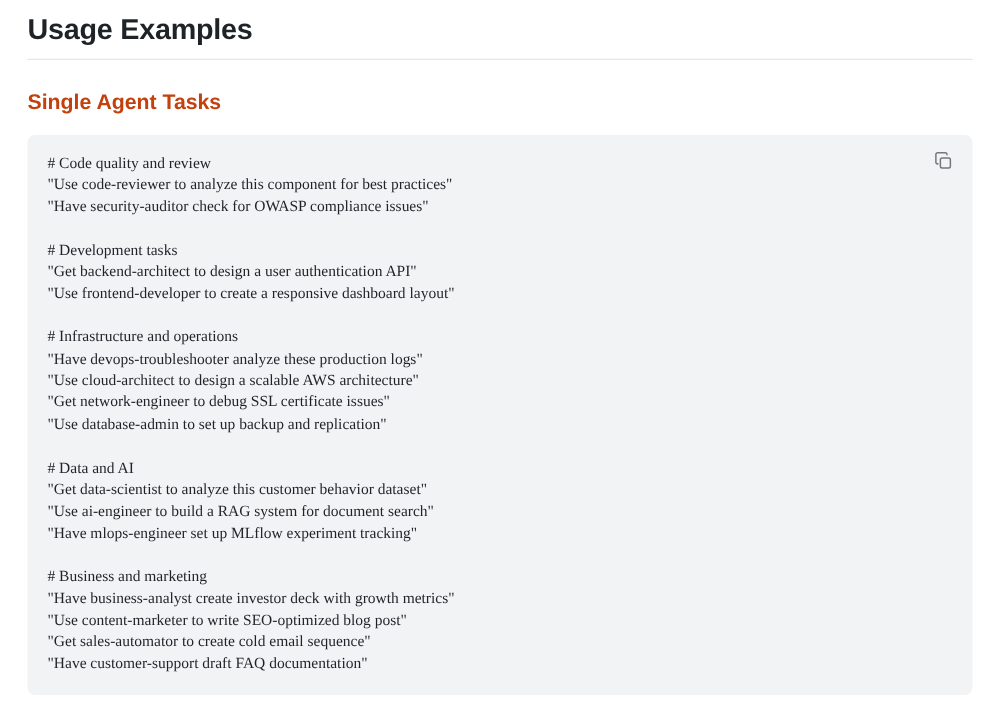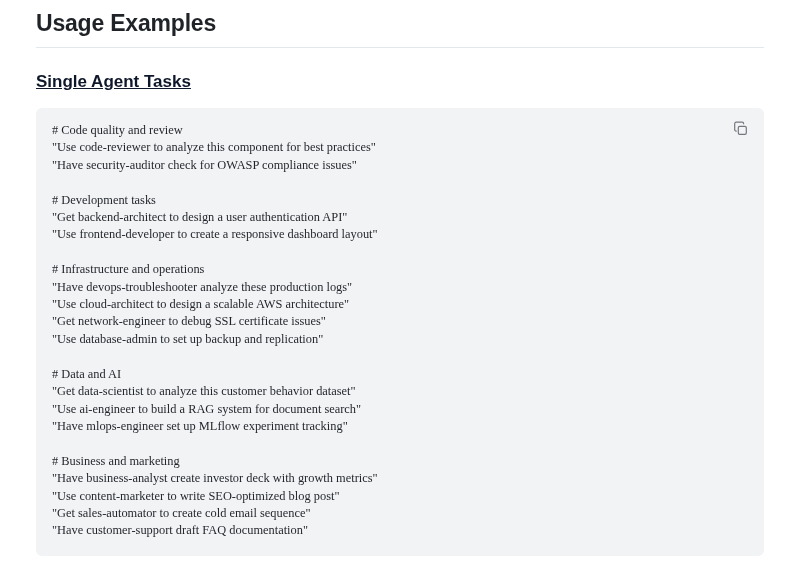--- a/index.html
+++ b/index.html
@@ -8,42 +8,41 @@
     background: #ffffff;
   }
   body {
     width: 800px;
     height: 572px;
     font-family: "Liberation Sans", sans-serif;
     color: #1f2328;
     overflow: hidden;
   }
   .page {
-    padding: 0 36px;
+    padding: 0 22px;
     box-sizing: border-box;
     width: 800px;
   }
   .h1 {
     font-size: 23px;
     font-weight: bold;
     letter-spacing: -0.2px;
     color: #1f2328;
     margin: 0;
     padding-top: 10px;
     padding-bottom: 10px;
     border-bottom: 1px solid #e3e6ea;
   }
   .h2 {
     font-size: 17px;
     font-weight: bold;
-    color: #0f172a;
+    color: #c2410c;
     margin: 0;
     padding-top: 24px;
     padding-bottom: 16px;
-    text-decoration: underline;
   }
   .codeblock {
     position: relative;
     background: #f2f3f5;
     border-radius: 6px;
     padding: 14px 16px 16px 16px;
     box-sizing: border-box;
   }
   .code {
     font-family: Liberation Serif, serif;

